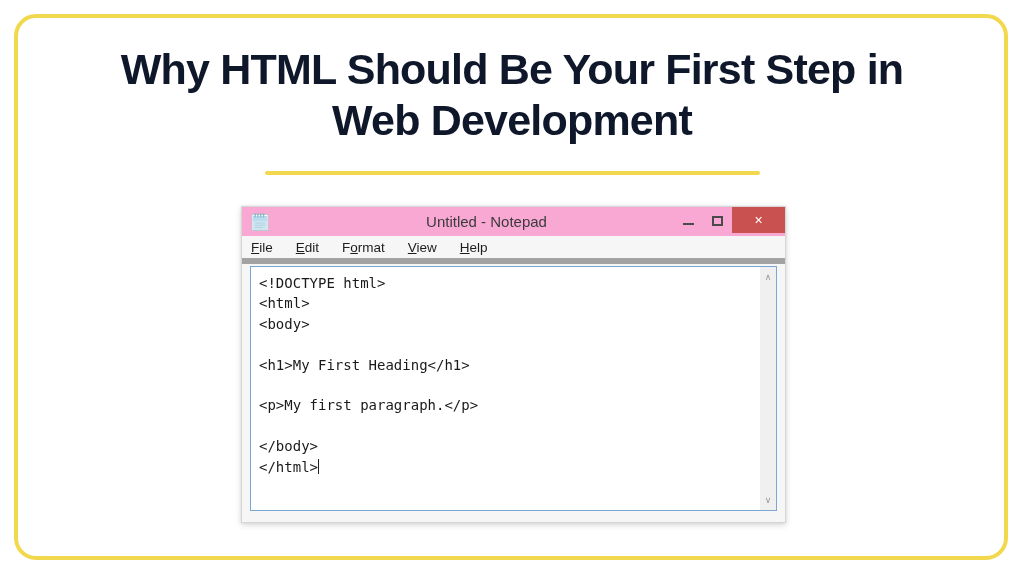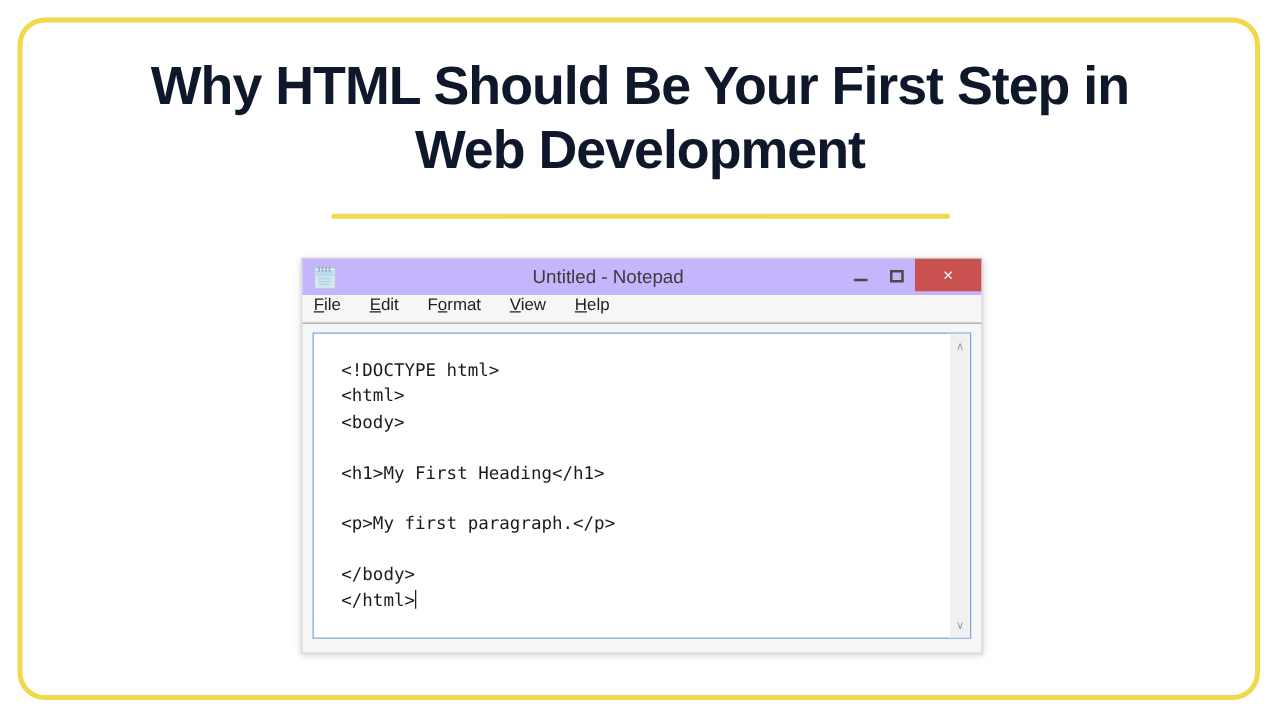--- a/index.html
+++ b/index.html
@@ -73,21 +73,21 @@
     height: 317px;
     background: #f6f6f6;
     border: 1px solid #d6d6d6;
     box-sizing: border-box;
     box-shadow: 0 2px 6px rgba(0,0,0,0.16), 0 0 2px rgba(0,0,0,0.08);
   }
 
   .titlebar {
     position: relative;
     height: 29px;
-    background: #c4b5fd;
+    background: #f9a8d4;
     display: flex;
     align-items: center;
   }
   .np-icon {
     position: absolute;
     left: 9px;
     top: 5px;
     width: 19px;
     height: 20px;
   }
@@ -144,23 +144,23 @@
     font-size: 14px;
     line-height: 14px;
     font-family: "Liberation Sans", sans-serif;
   }
 
   
   .menubar {
     height: 22px;
     background: #f6f6f6;
     display: flex;
-    align-items: flex-start;
+    align-items: center;
     padding-left: 9px;
-    border-bottom: 1px solid #a3a3a3;
+    border-bottom: 6px solid #a3a3a3;
   }
   .menu-item {
     font-size: 13.5px;
     color: #1d1d1d;
     margin-right: 23px;
     font-family: "Liberation Sans", sans-serif;
     white-space: nowrap;
     cursor: default;
   }
   .menu-item u {
@@ -174,21 +174,21 @@
     top: 59px;
     right: 8px;
     bottom: 11px;
     border: 1px solid #7ba7d7;
     background: #ffffff;
     box-sizing: border-box;
     display: flex;
   }
   .editor-text {
     flex: 1;
-    margin: 14px;
+    margin: 0;
     padding: 6px 0 0 8px;
     font-family: "DejaVu Sans Mono", monospace;
     font-size: 14px;
     line-height: 20.4px;
     color: #1a1a1a;
     white-space: pre;
     overflow: hidden;
     background: #ffffff;
     position: relative;
   }

